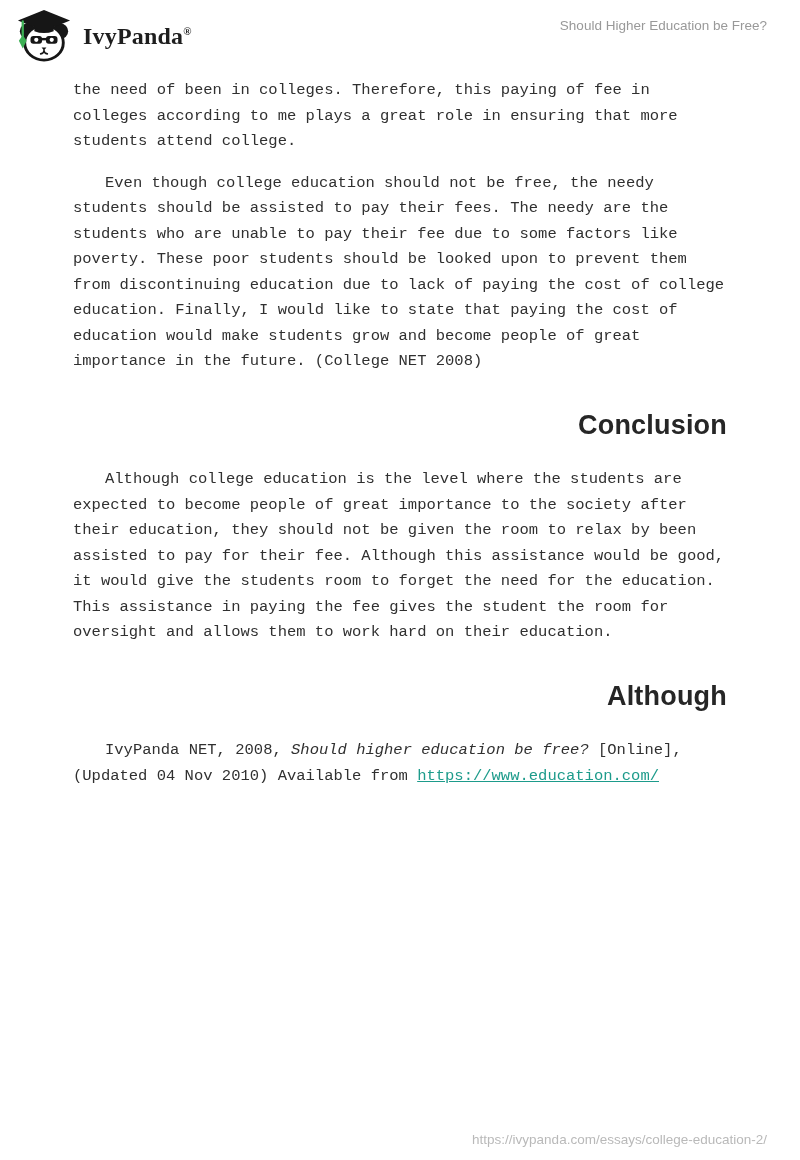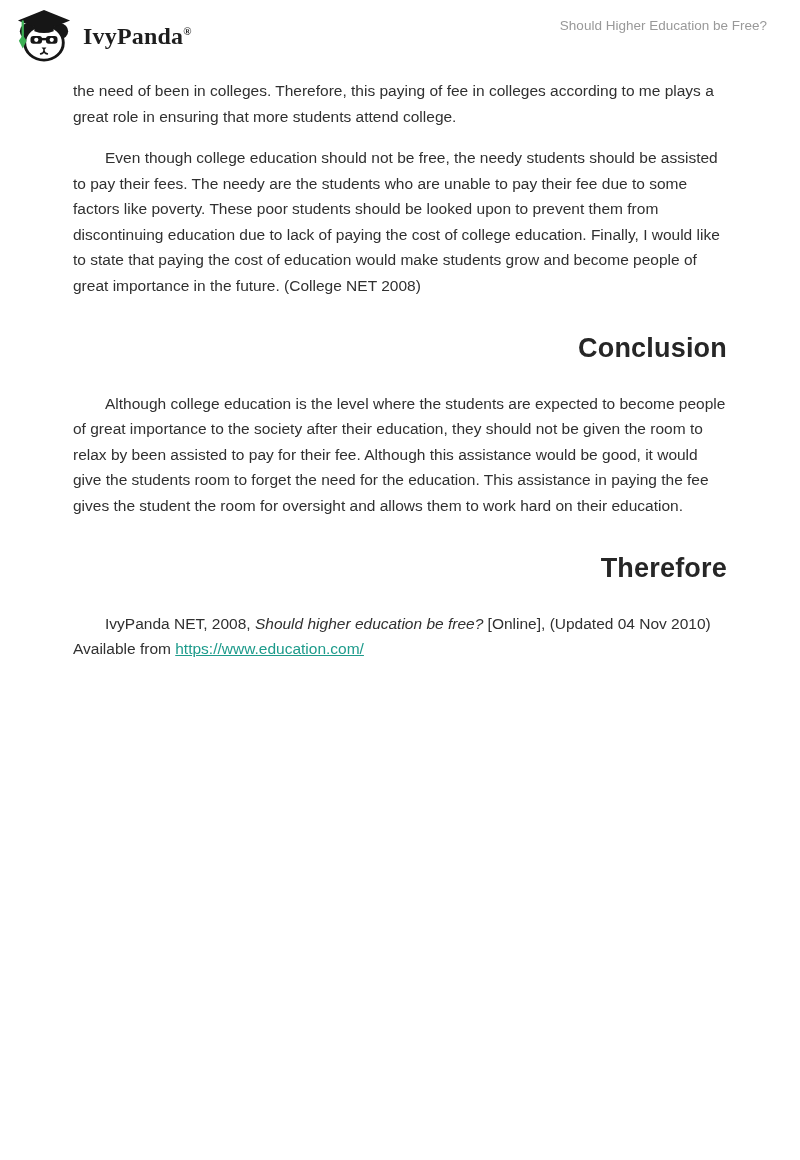--- a/index.html
+++ b/index.html
@@ -43,21 +43,21 @@
     right: 33px;
     font-size: 13.5px;
     color: #999999;
   }
   .content {
     padding: 10px 73px 0 73px;
     color: #303030;
     font-size: 15.5px;
     line-height: 25.5px;
   }
-  .content p { margin: 0 0 16px 0; }
+  .content p { margin: 0 0 16px 0; font-family: Liberation Mono, monospace; }
   .content p.indent { text-indent: 32px; }
   h2 {
     font-size: 27px;
     font-weight: 700;
     color: #262626;
     margin: 38px 0 29px 0;
     letter-spacing: 0.2px;
     text-align: right;
   }
   .ref-link {
@@ -108,18 +108,19 @@
     <div class="header-title">Should Higher Education be Free?</div>
   </div>
 
   <div class="content">
     <p>the need of been in colleges. Therefore, this paying of fee in colleges according to me plays a great role in ensuring that more students attend college.</p>
     <p class="indent">Even though college education should not be free, the needy students should be assisted to pay their fees. The needy are the students who are unable to pay their fee due to some factors like poverty. These poor students should be looked upon to prevent them from discontinuing education due to lack of paying the cost of college education. Finally, I would like to state that paying the cost of education would make students grow and become people of great importance in the future. (College NET 2008)</p>
 
     <h2>Conclusion</h2>
     <p class="indent">Although college education is the level where the students are expected to become people of great importance to the society after their education, they should not be given the room to relax by been assisted to pay for their fee. Although this assistance would be good, it would give the students room to forget the need for the education. This assistance in paying the fee gives the student the room for oversight and allows them to work hard on their education.</p>
 
-    <h2>Therefore</h2>
+    <h2>Although</h2>
     <p class="indent"><span>IvyPanda NET, 2008, </span><span class="italic">Should higher education be free?</span><span> [Online], (Updated 04 Nov 2010) Available from </span><a class="ref-link">https://www.education.com/</a></p>
   </div>
 
+  <div class="footer-url">https://ivypanda.com/essays/college-education-2/</div>
 
 </div>
 
 </body></html>

